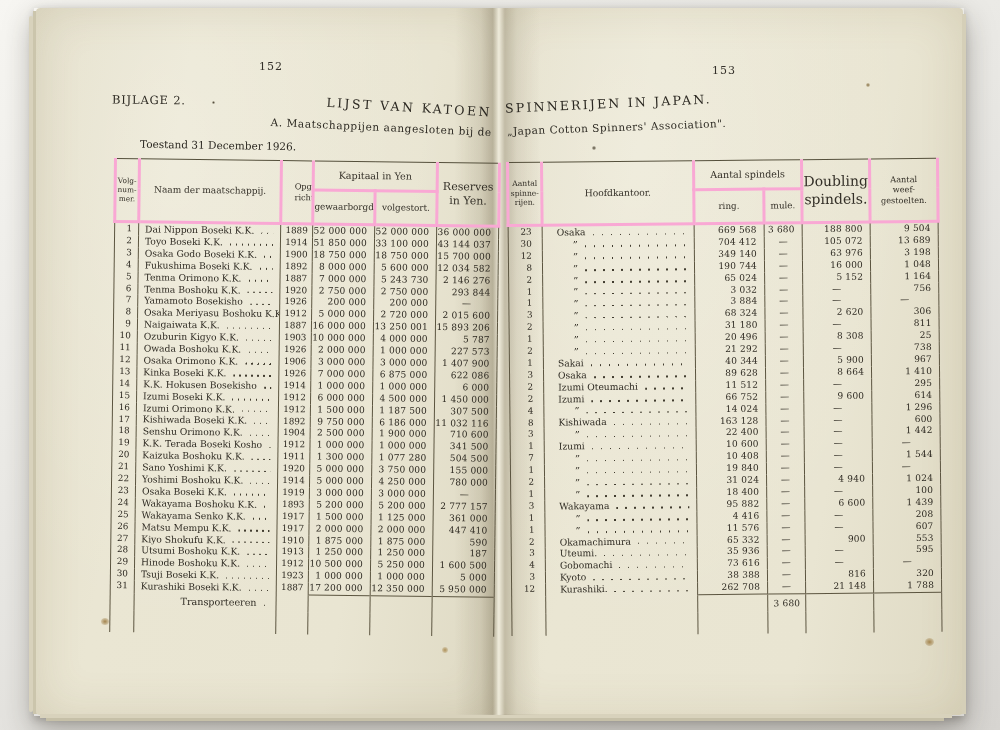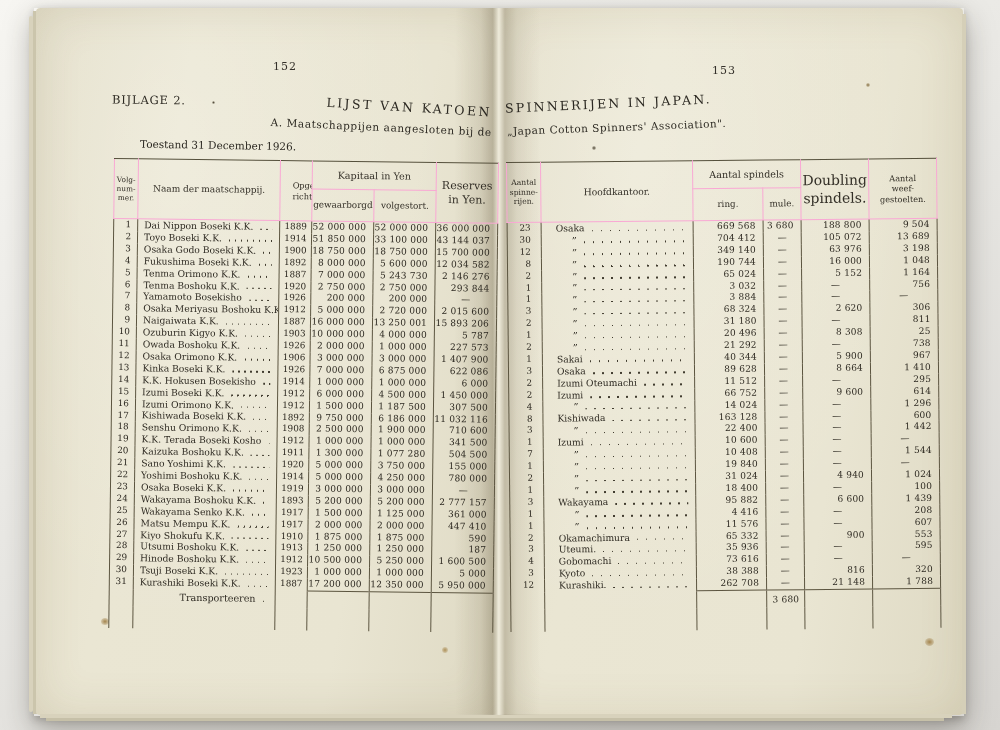--- a/index.html
+++ b/index.html
@@ -44,21 +44,21 @@
     color:#2c2922;transform:rotate(-2.6deg);}
   .sub-r{position:absolute;left:507px;top:121px;font-size:10.5px;letter-spacing:.5px;
     color:#2c2922;transform:rotate(-2.1deg);}
   .toestand{position:absolute;left:140px;top:139px;font-size:10.5px;color:#2c2922;transform:rotate(1deg);}
   
   table{border-collapse:collapse;table-layout:fixed;color:#2e2a22;position:absolute;}
   .tbl-l{left:114px;top:158px;width:384px;transform:rotate(.7deg);transform-origin:left top;}
   .tbl-r{left:506px;top:162px;width:430px;transform:rotate(-.55deg);transform-origin:left top;}
   th,td{padding:0;margin:0;overflow:hidden;}
   th{font-weight:normal;text-align:center;vertical-align:middle;color:#332f27;
-     border:1px solid #f9a8d4;white-space:pre-line;line-height:1.25;}
+     border:3px solid #f9a8d4;white-space:pre-line;line-height:1.25;}
   thead tr:first-child th{border-top:1.6px solid #55503c;}
   .h-volg{font-size:7.4px;margin-left:30px;}
   .h-naam{font-size:9px;}
   .h-opg{font-size:8.2px;padding-left:12px;}
   .h-kap{font-size:9.6px;height:27px;}
   .h-sub{font-size:8.8px;height:31px;}
   .h-res{font-size:11px;}
   .h-spin{font-size:7.6px;}
   .h-hk{font-size:9.2px;}
   .h-spd{font-size:9.6px;height:27px;}
@@ -103,21 +103,21 @@
   <div class="edge edge-r1"></div>
   <div class="gutter"></div>
 
   <div class="spot" style="left:101px;top:618px;width:8px;height:7px;background:radial-gradient(#a3844e,rgba(163,132,78,0));"></div>
   <div class="spot" style="left:442px;top:647px;width:6px;height:6px;background:radial-gradient(#ad9058,rgba(173,144,88,0));"></div>
   <div class="spot" style="left:925px;top:638px;width:9px;height:8px;background:radial-gradient(#a3844e,rgba(163,132,78,0));"></div>
   <div class="spot" style="left:866px;top:83px;width:4px;height:4px;background:radial-gradient(#8a7448,rgba(138,116,72,0));"></div>
   <div class="spot" style="left:592px;top:146px;width:4px;height:4px;background:radial-gradient(#564f3e,rgba(86,79,62,0));"></div>
   <div class="spot" style="left:212px;top:101px;width:3px;height:3px;background:radial-gradient(#564f3e,rgba(86,79,62,0));"></div>
 
-  <div class="pageno" style="left:273px;top:60px;">152</div>
+  <div class="pageno" style="left:259px;top:60px;">152</div>
   <div class="pageno" style="left:712px;top:64px;">153</div>
   <div class="bijlage">BIJLAGE 2.</div>
   <div class="title-l">LIJST VAN KATOEN</div>
   <div class="title-r">SPINNERIJEN IN JAPAN.</div>
   <div class="sub-l">A. Maatschappijen aangesloten bij de</div>
   <div class="sub-r">„Japan Cotton Spinners' Association".</div>
   <div class="toestand">Toestand 31 December 1926.</div>
 
   <table class="tbl-l">
     <colgroup>
@@ -368,21 +368,21 @@
           <td class="ct-amt">11 032 116</td>
         </tr>
         <tr>
           <td class="ct-idx">18</td>
           <td class="ct-name">
             <span class="nmwrap">
               <span class="nm">Senshu Orimono K.K.</span>
               <span class="leader"></span>
             </span>
           </td>
-          <td class="ct-year">1908</td>
+          <td class="ct-year">1904</td>
           <td class="ct-amt">2 500 000</td>
           <td class="ct-amt">1 900 000</td>
           <td class="ct-amt">710 600</td>
         </tr>
         <tr>
           <td class="ct-idx">19</td>
           <td class="ct-name">
             <span class="nmwrap">
               <span class="nm">K.K. Terada Boseki Kosho</span>
               <span class="leader"></span>

